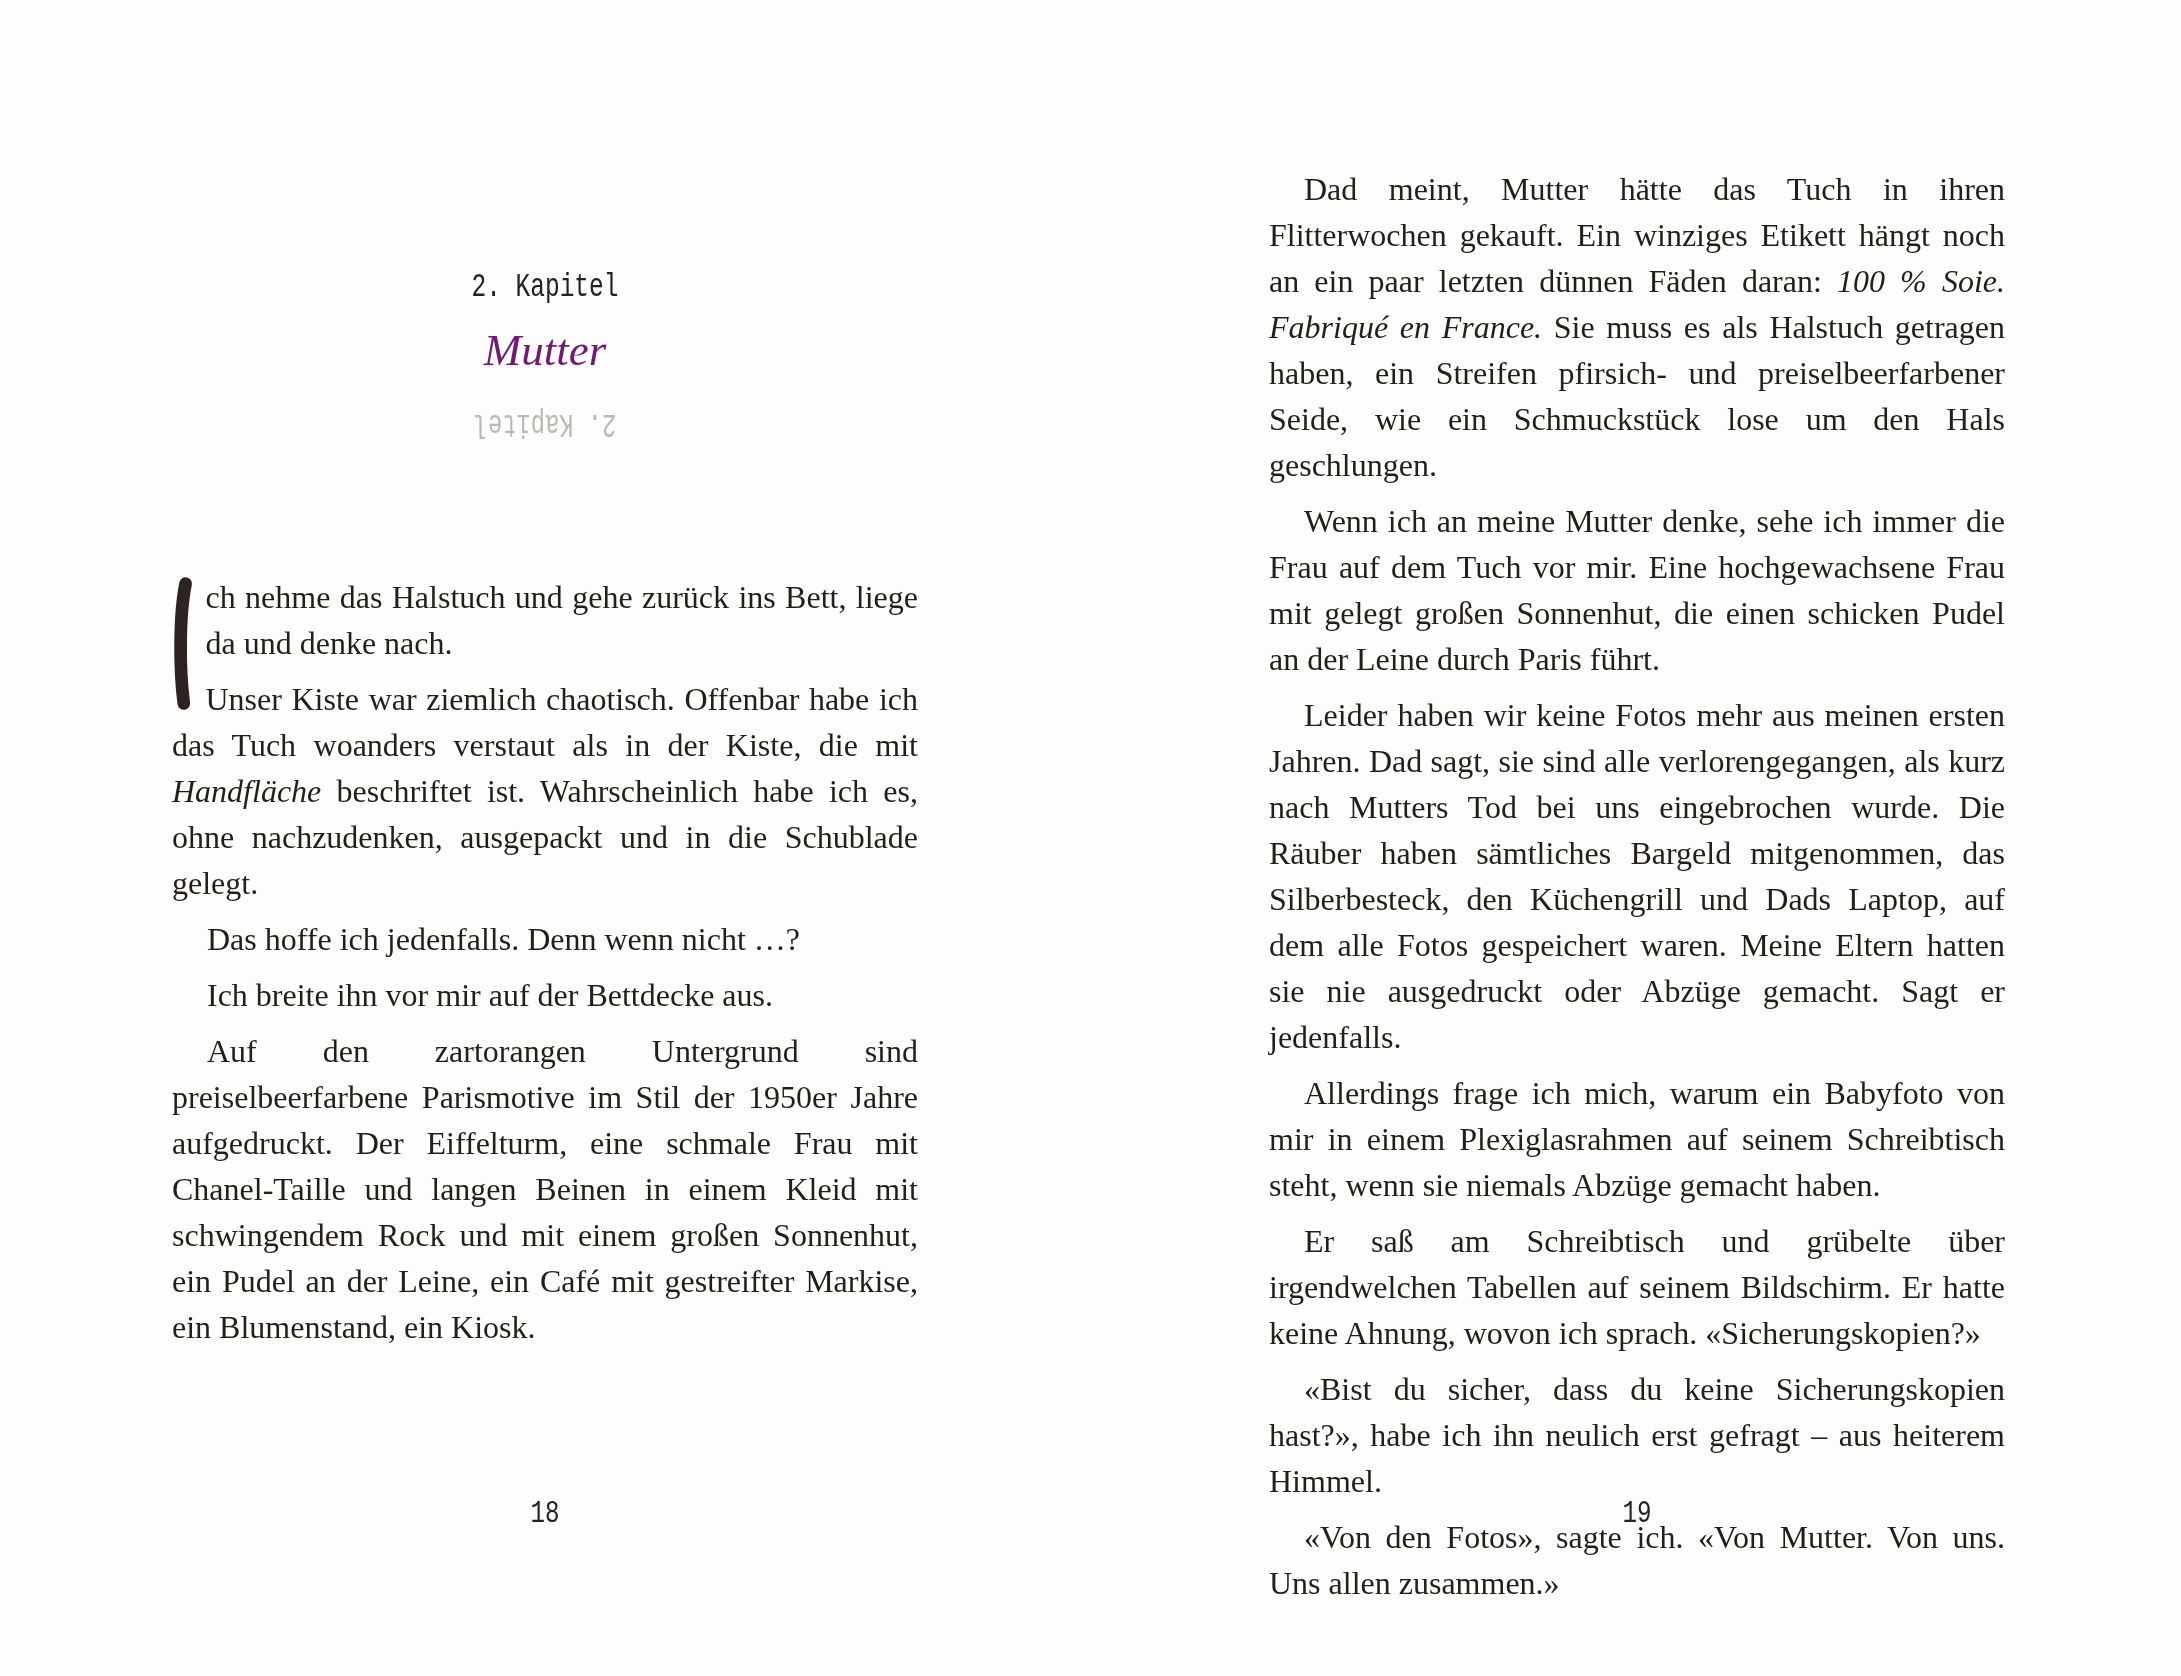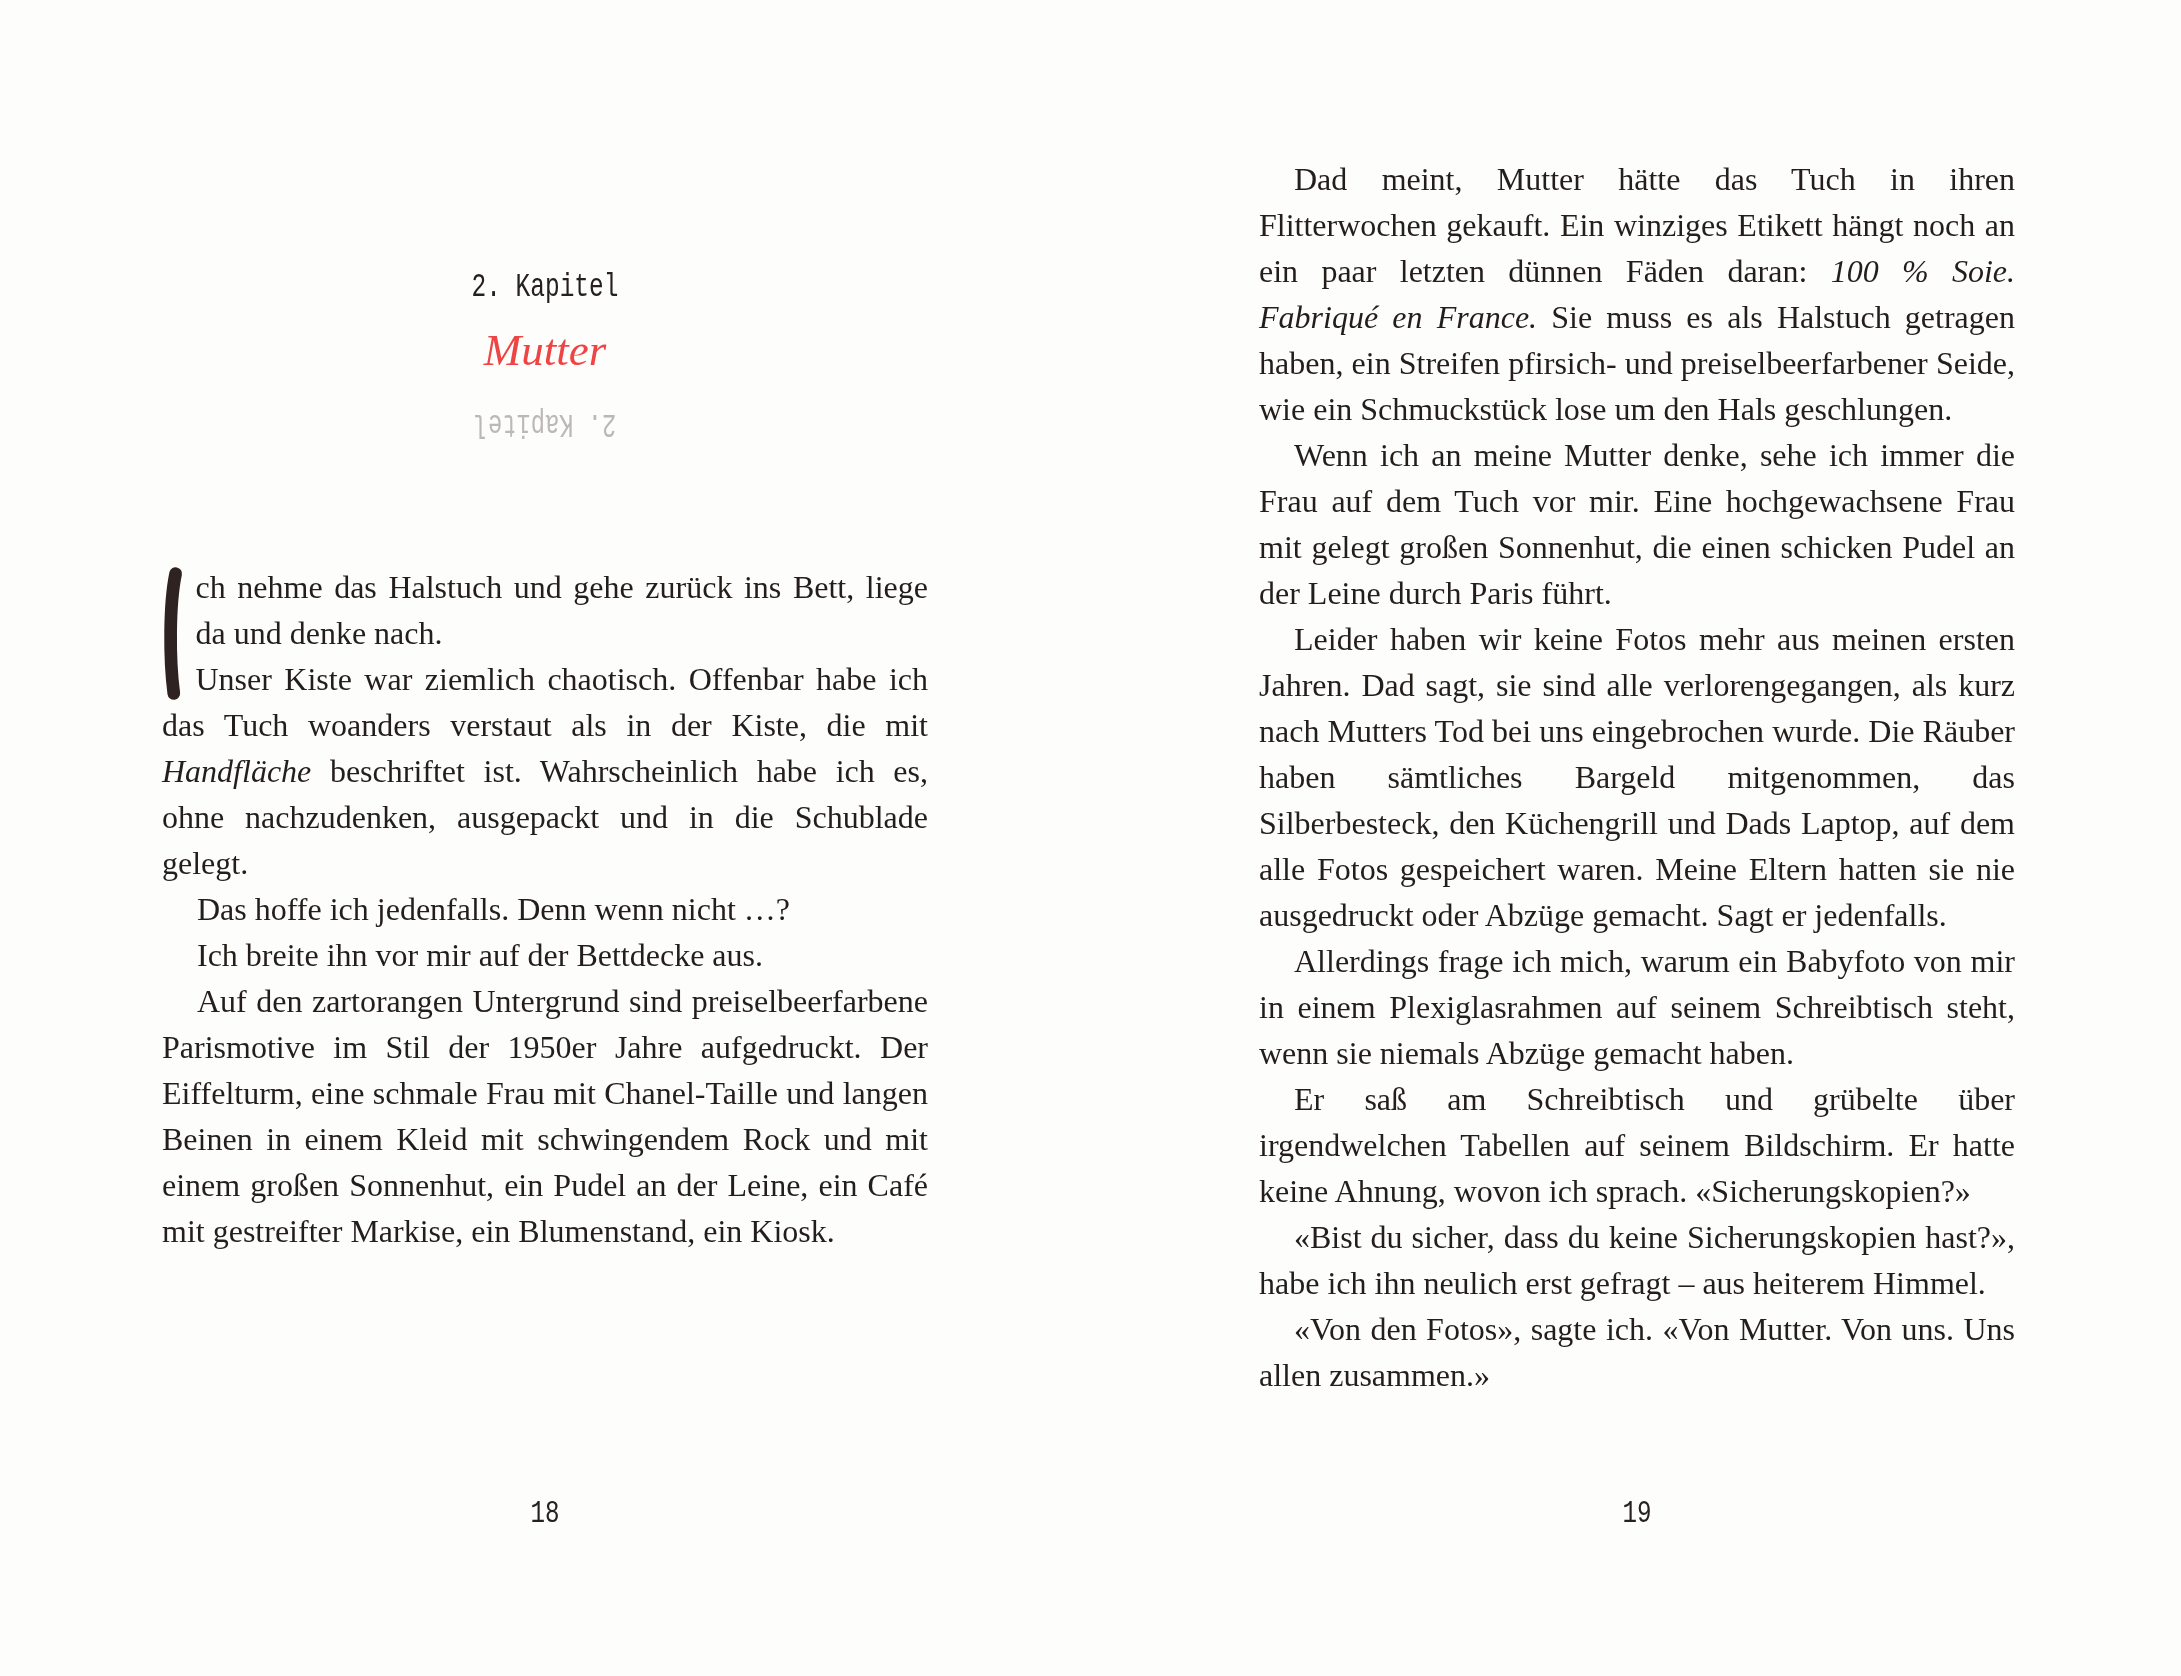--- a/index.html
+++ b/index.html
@@ -31,21 +31,21 @@
   }
   .chapter-title {
     position: absolute;
     top: 325px;
     width: 100%;
     text-align: center;
     font-family: "Liberation Serif", serif;
     font-style: italic;
     font-size: 45px;
     line-height: 51px;
-    color: #ef4444;
+    color: #701a75;
   }
   .chapter-number-mirror {
     position: absolute;
     top: 405px;
     width: 100%;
     text-align: center;
     font-family: "Liberation Mono", monospace;
     font-size: 33px;
     line-height: 36px;
     color: #b5b1ae;
@@ -61,21 +61,21 @@
     width: 100%;
     font-size: 32px;
     line-height: 46px;
     text-align: justify;
     hyphens: auto;
     -webkit-hyphens: auto;
   }
   .body-text-left  { top: 564px; }
   .body-text-right { top: 156px; }
 
-  .para { margin: 0; }
+  .para { margin: 10px; }
   .para.indent { text-indent: 35px; }
   .it { font-style: italic; }
 
   .dropcap {
     float: left;
     width: 24.5px;
     height: 136px;
     margin-right: 9px;
     margin-top: 1.8px;
   }

